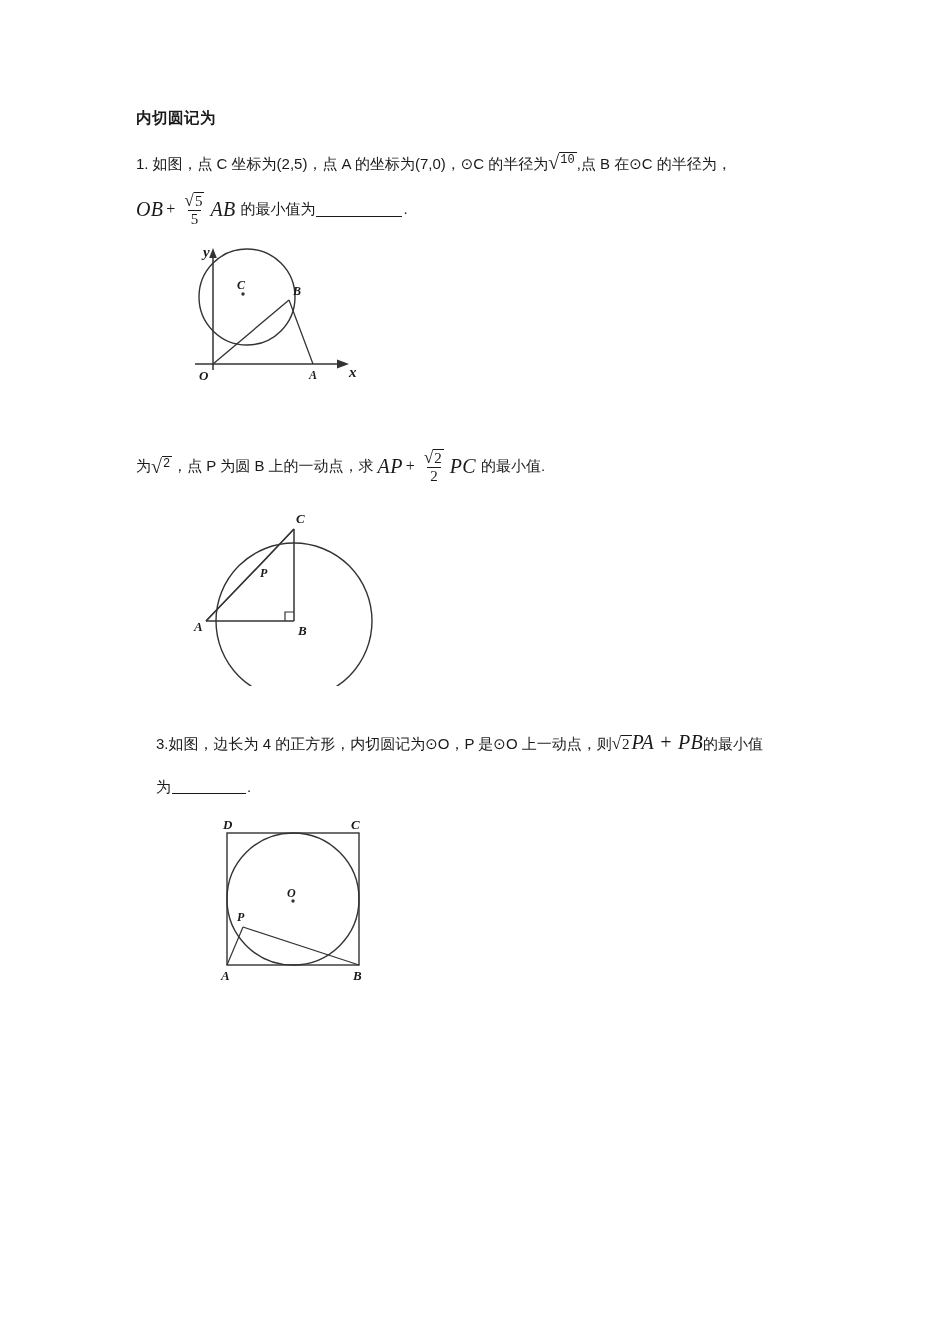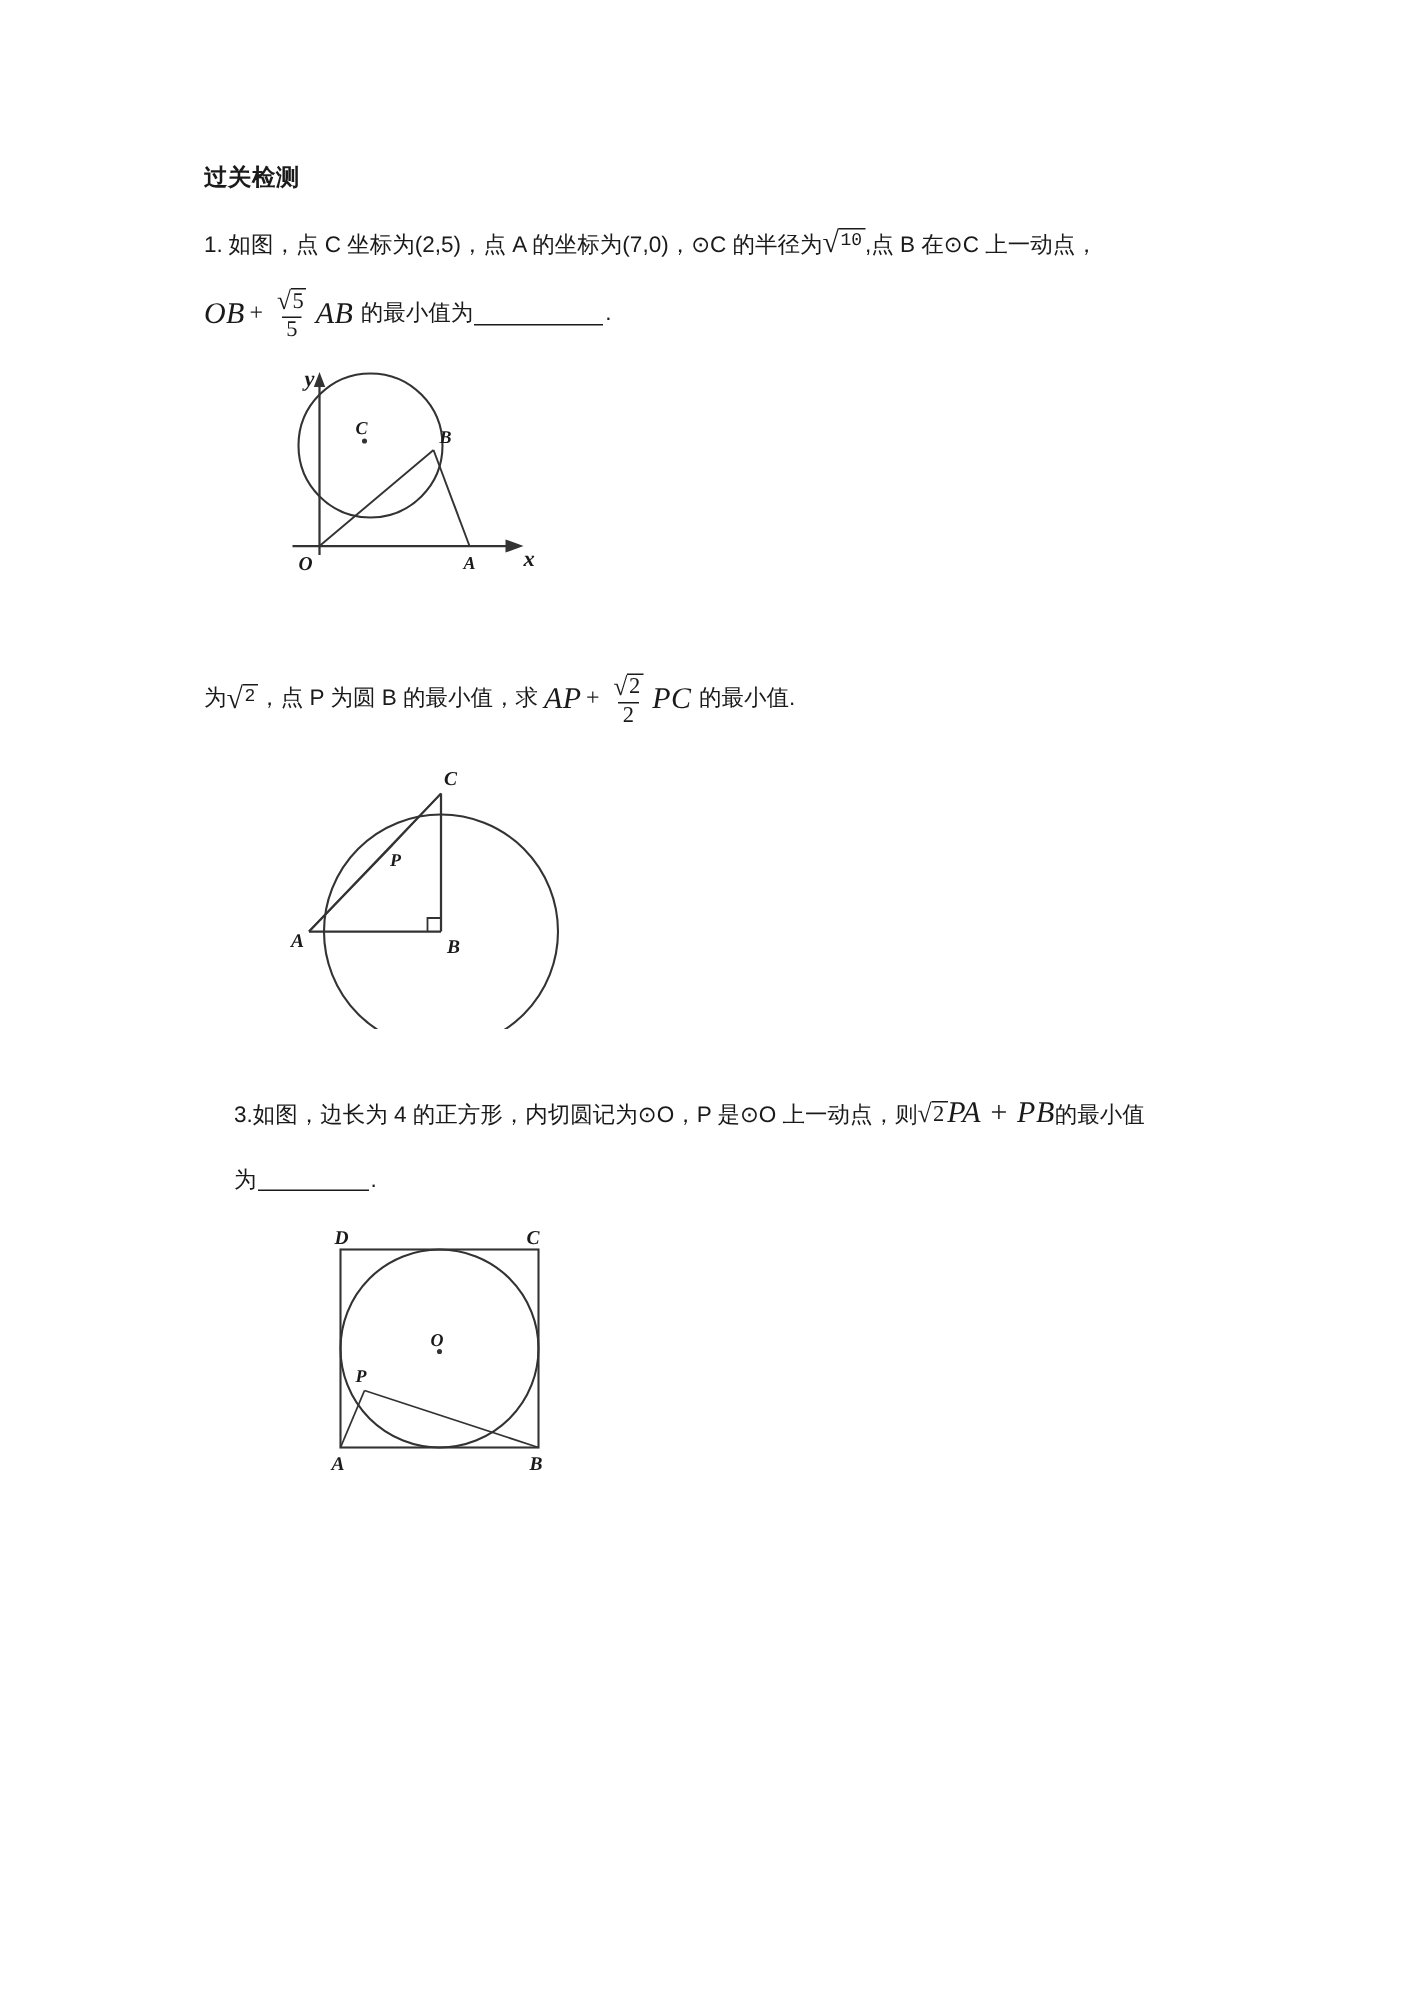--- a/index.html
+++ b/index.html
@@ -114,29 +114,29 @@
     font-style: italic;
     font-weight: bold;
   }
 </style>
 </head>
 <body>
 
 <div class="page">
   <div class="content">
 
-    <div class="heading">过关检测</div>
+    <div class="heading">内切圆记为</div>
 
     <div class="q-block">
       <div class="qtext">
         <span class="cn">1.</span>
         <span class="cn">如图，点 C 坐标为(2,5)，点 A 的坐标为(7,0)，⊙C 的半径为</span><span class="sqrt big">
             <span class="rad">√</span>
             <span class="radicand">10</span>
-          </span><span class="cn">,点 B 在⊙C 上一动点，</span>
+          </span><span class="cn">,点 B 在⊙C 的半径为，</span>
       </div>
       <div class="mathline">
         <span class="mi">OB</span>
         <span class="mi op">+</span>
         <span class="frac">
           <span class="num"><span class="sqrt">
                 <span class="rad">√</span>
                 <span class="radicand">5</span>
               </span></span>
           <span class="den">5</span>
@@ -174,21 +174,21 @@
       </div>
     </div>
 
     <div class="q-block" style="margin-top:60px;">
       <div class="mathline">
         <span class="cn">为</span>
         <span class="sqrt big">
             <span class="rad">√</span>
             <span class="radicand">2</span>
           </span>
-        <span class="cn">，点 P 为圆 B 的最小值，求</span>
+        <span class="cn">，点 P 为圆 B 上的一动点，求</span>
         <span class="mi" style="padding-left:4px;text-align:center;">AP</span>
         <span class="mi op">+</span>
         <span class="frac">
           <span class="num"><span class="sqrt">
                 <span class="rad">√</span>
                 <span class="radicand">2</span>
               </span></span>
           <span class="den">2</span>
         </span>
         <span class="mi">PC</span>

